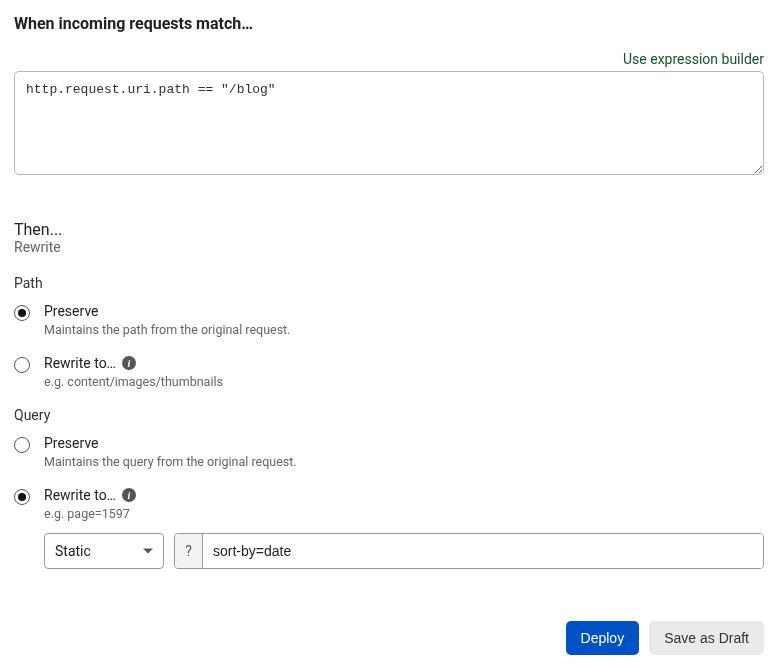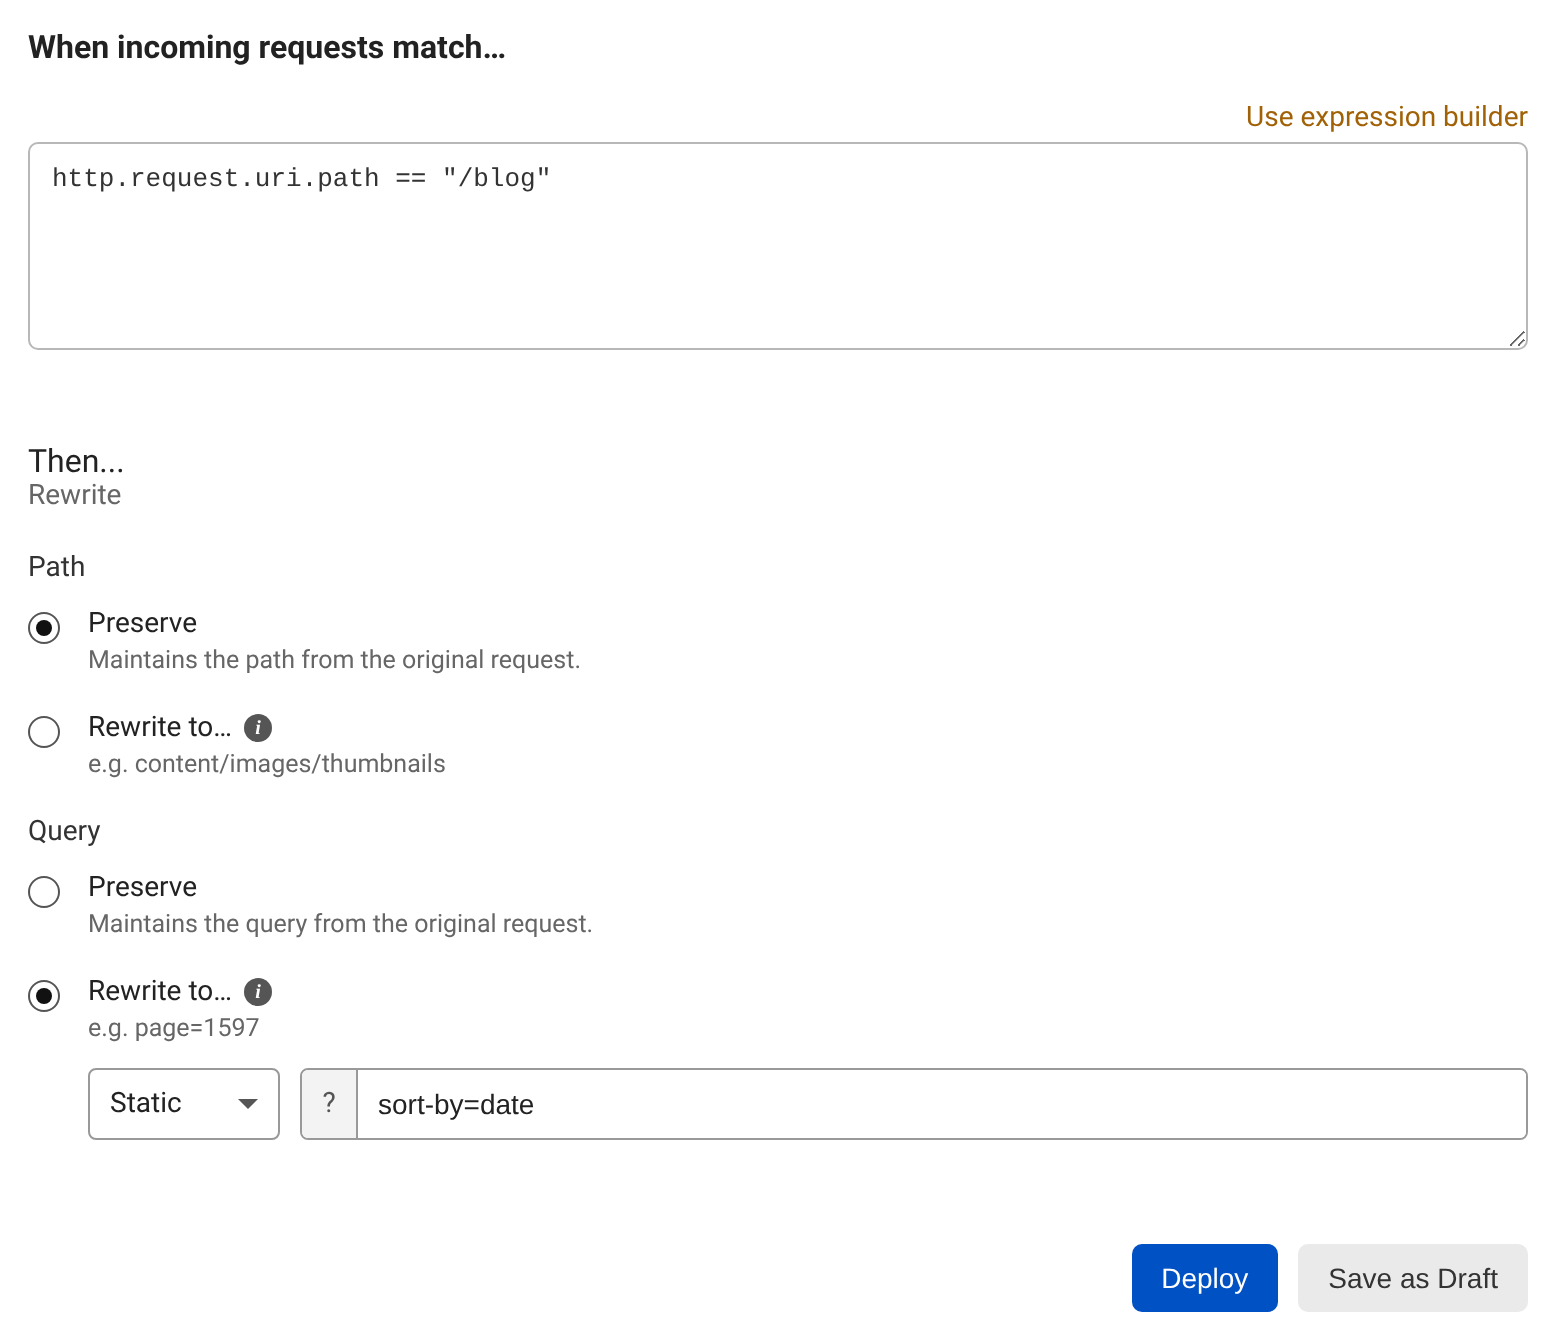--- a/index.html
+++ b/index.html
@@ -15,21 +15,21 @@
       font-size: 16px;
       font-weight: 700;
       color: #222;
       margin-bottom: 18px;
     }
     .link-row {
       text-align: right;
       margin-bottom: 4px;
     }
     .link {
-      color: #a16207;
+      color: #14532d;
       font-size: 14px;
       text-decoration: none;
       cursor: pointer;
     }
     .expr-textarea {
       width: 100%;
       height: 104px;
       border: 1px solid #b8b8b8;
       border-radius: 5px;
       padding: 10px 11px;
@@ -108,21 +108,21 @@
     }
     .rewrite-input-row {
       display: flex;
       gap: 10px;
       margin-top: 12px;
       margin-left: 30px;
       align-items: stretch;
     }
     .select-box {
       position: relative;
-      width: 96px;
+      width: 120px;
       height: 36px;
       border: 1px solid #999;
       border-radius: 4px;
       display: flex;
       align-items: center;
       padding: 0 28px 0 10px;
       font-size: 14px;
       color: #222;
       cursor: pointer;
       background: #fff;

